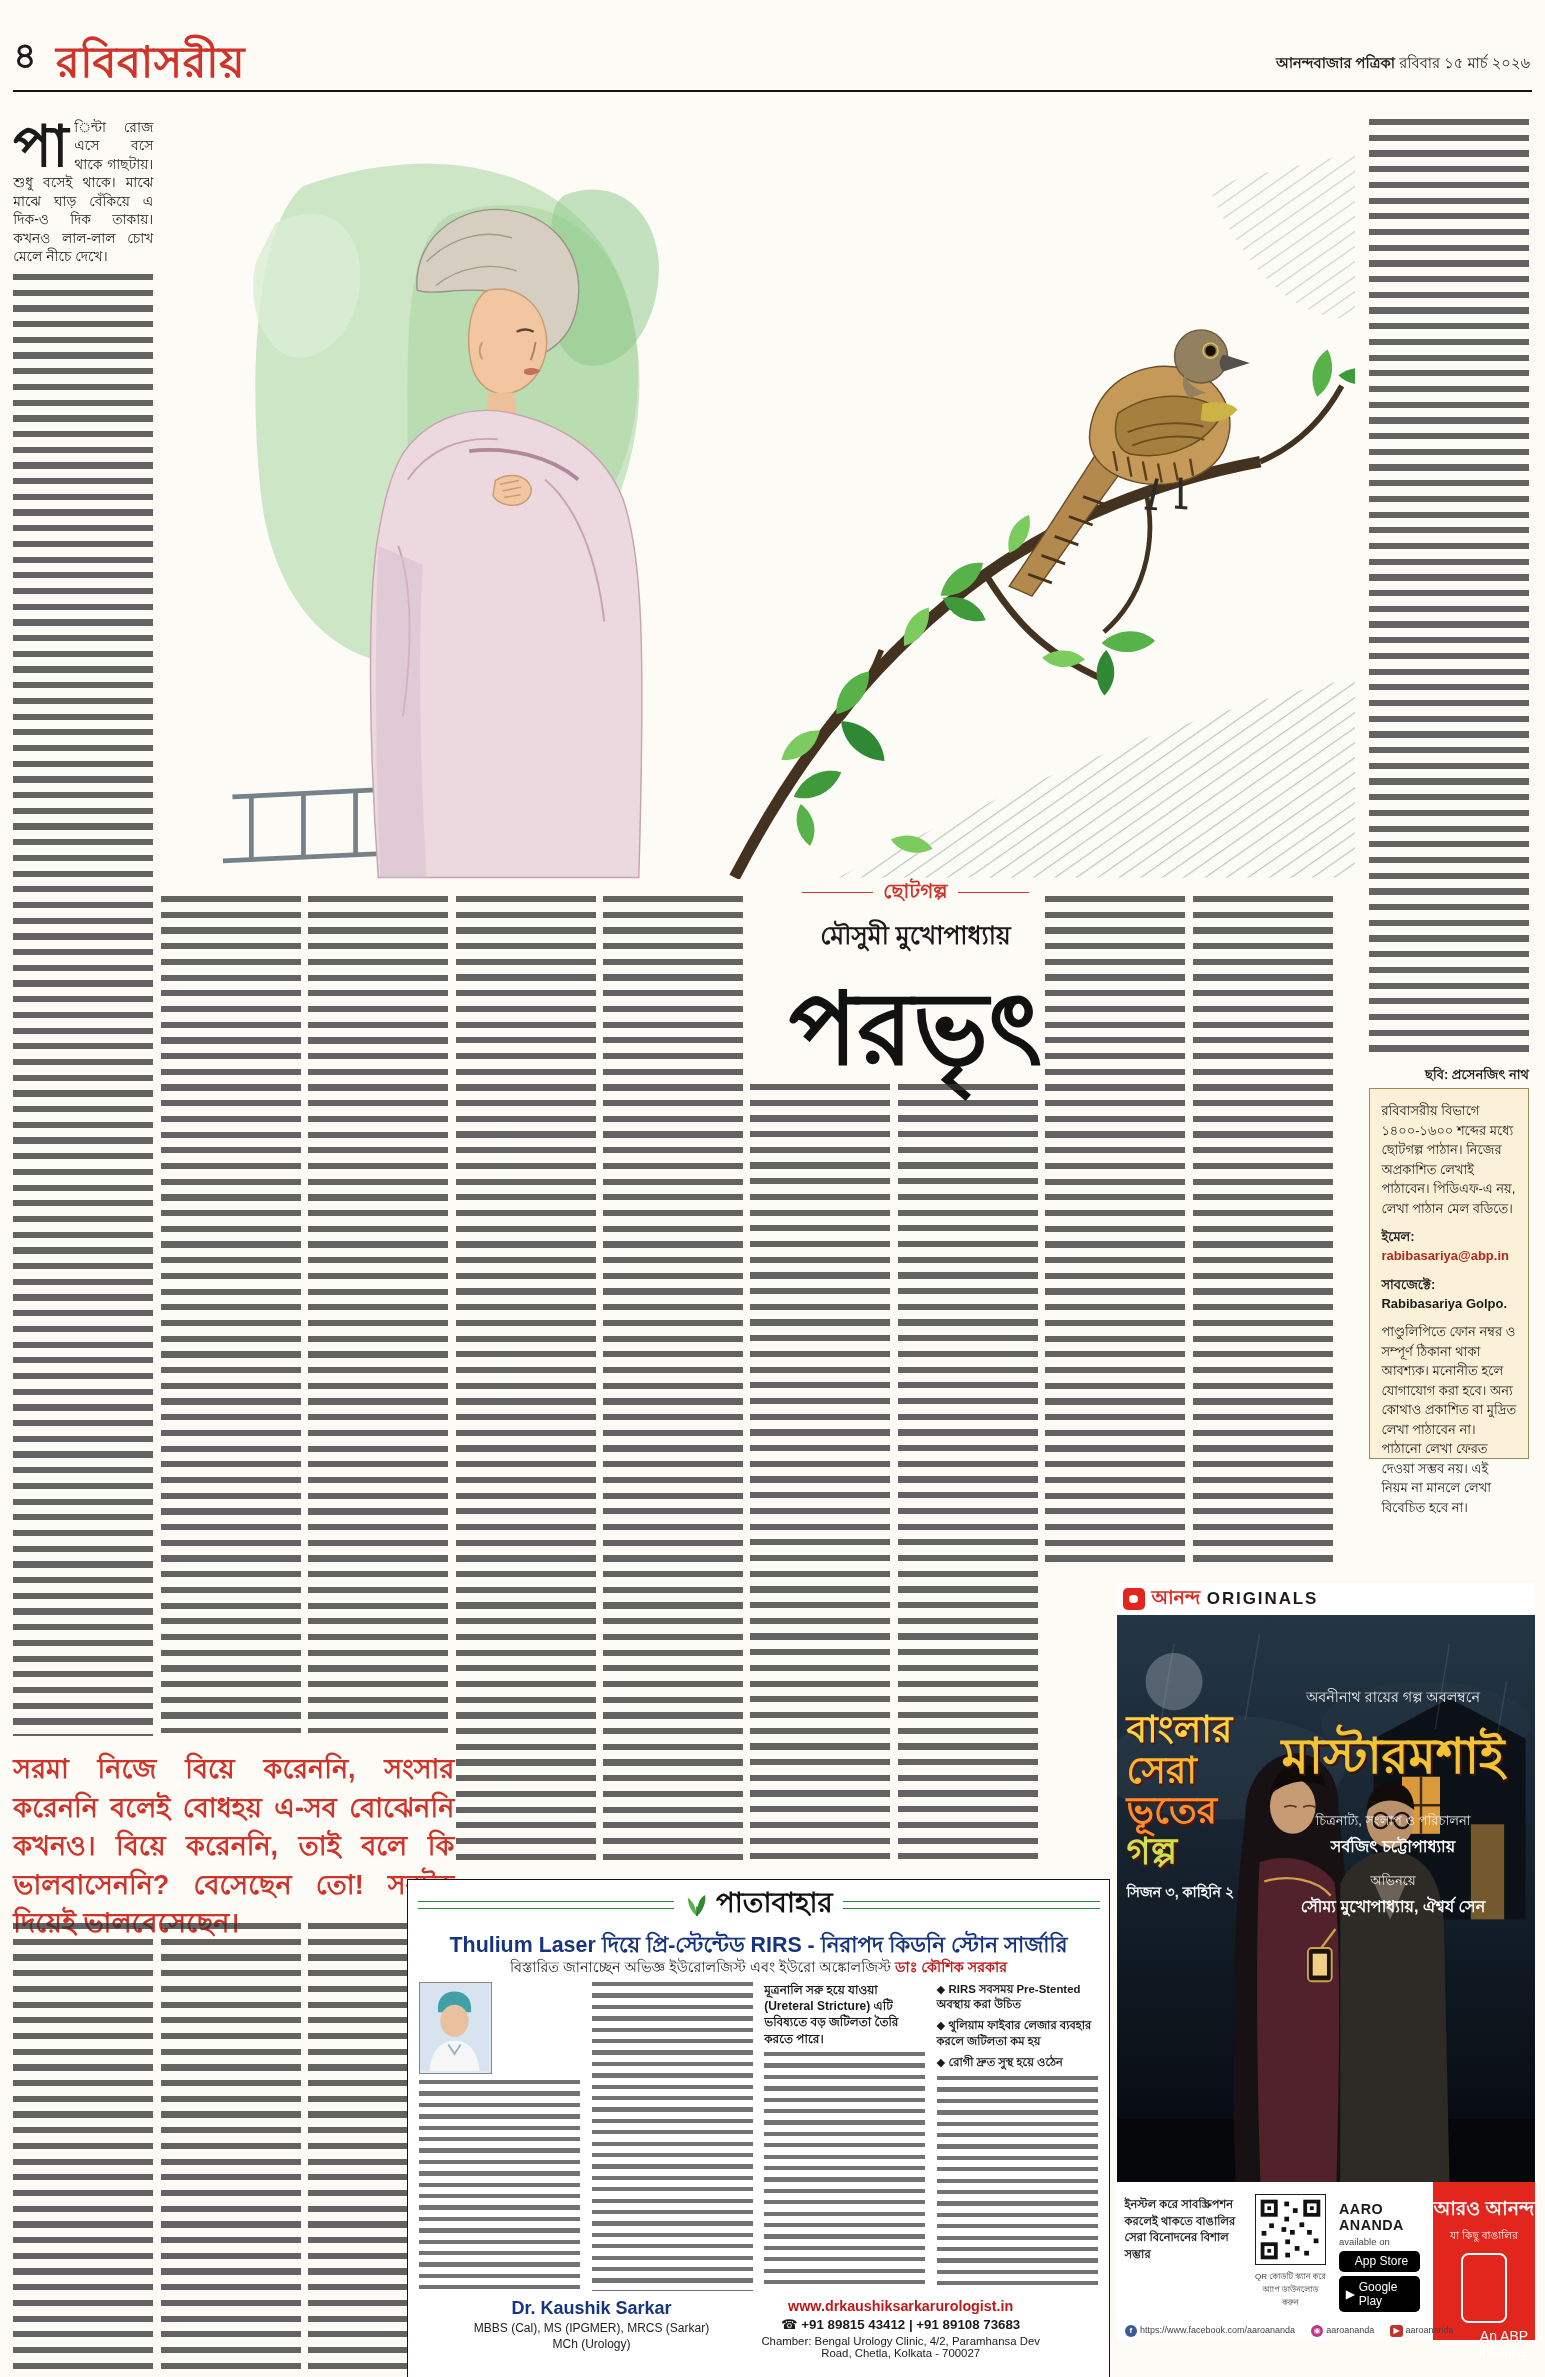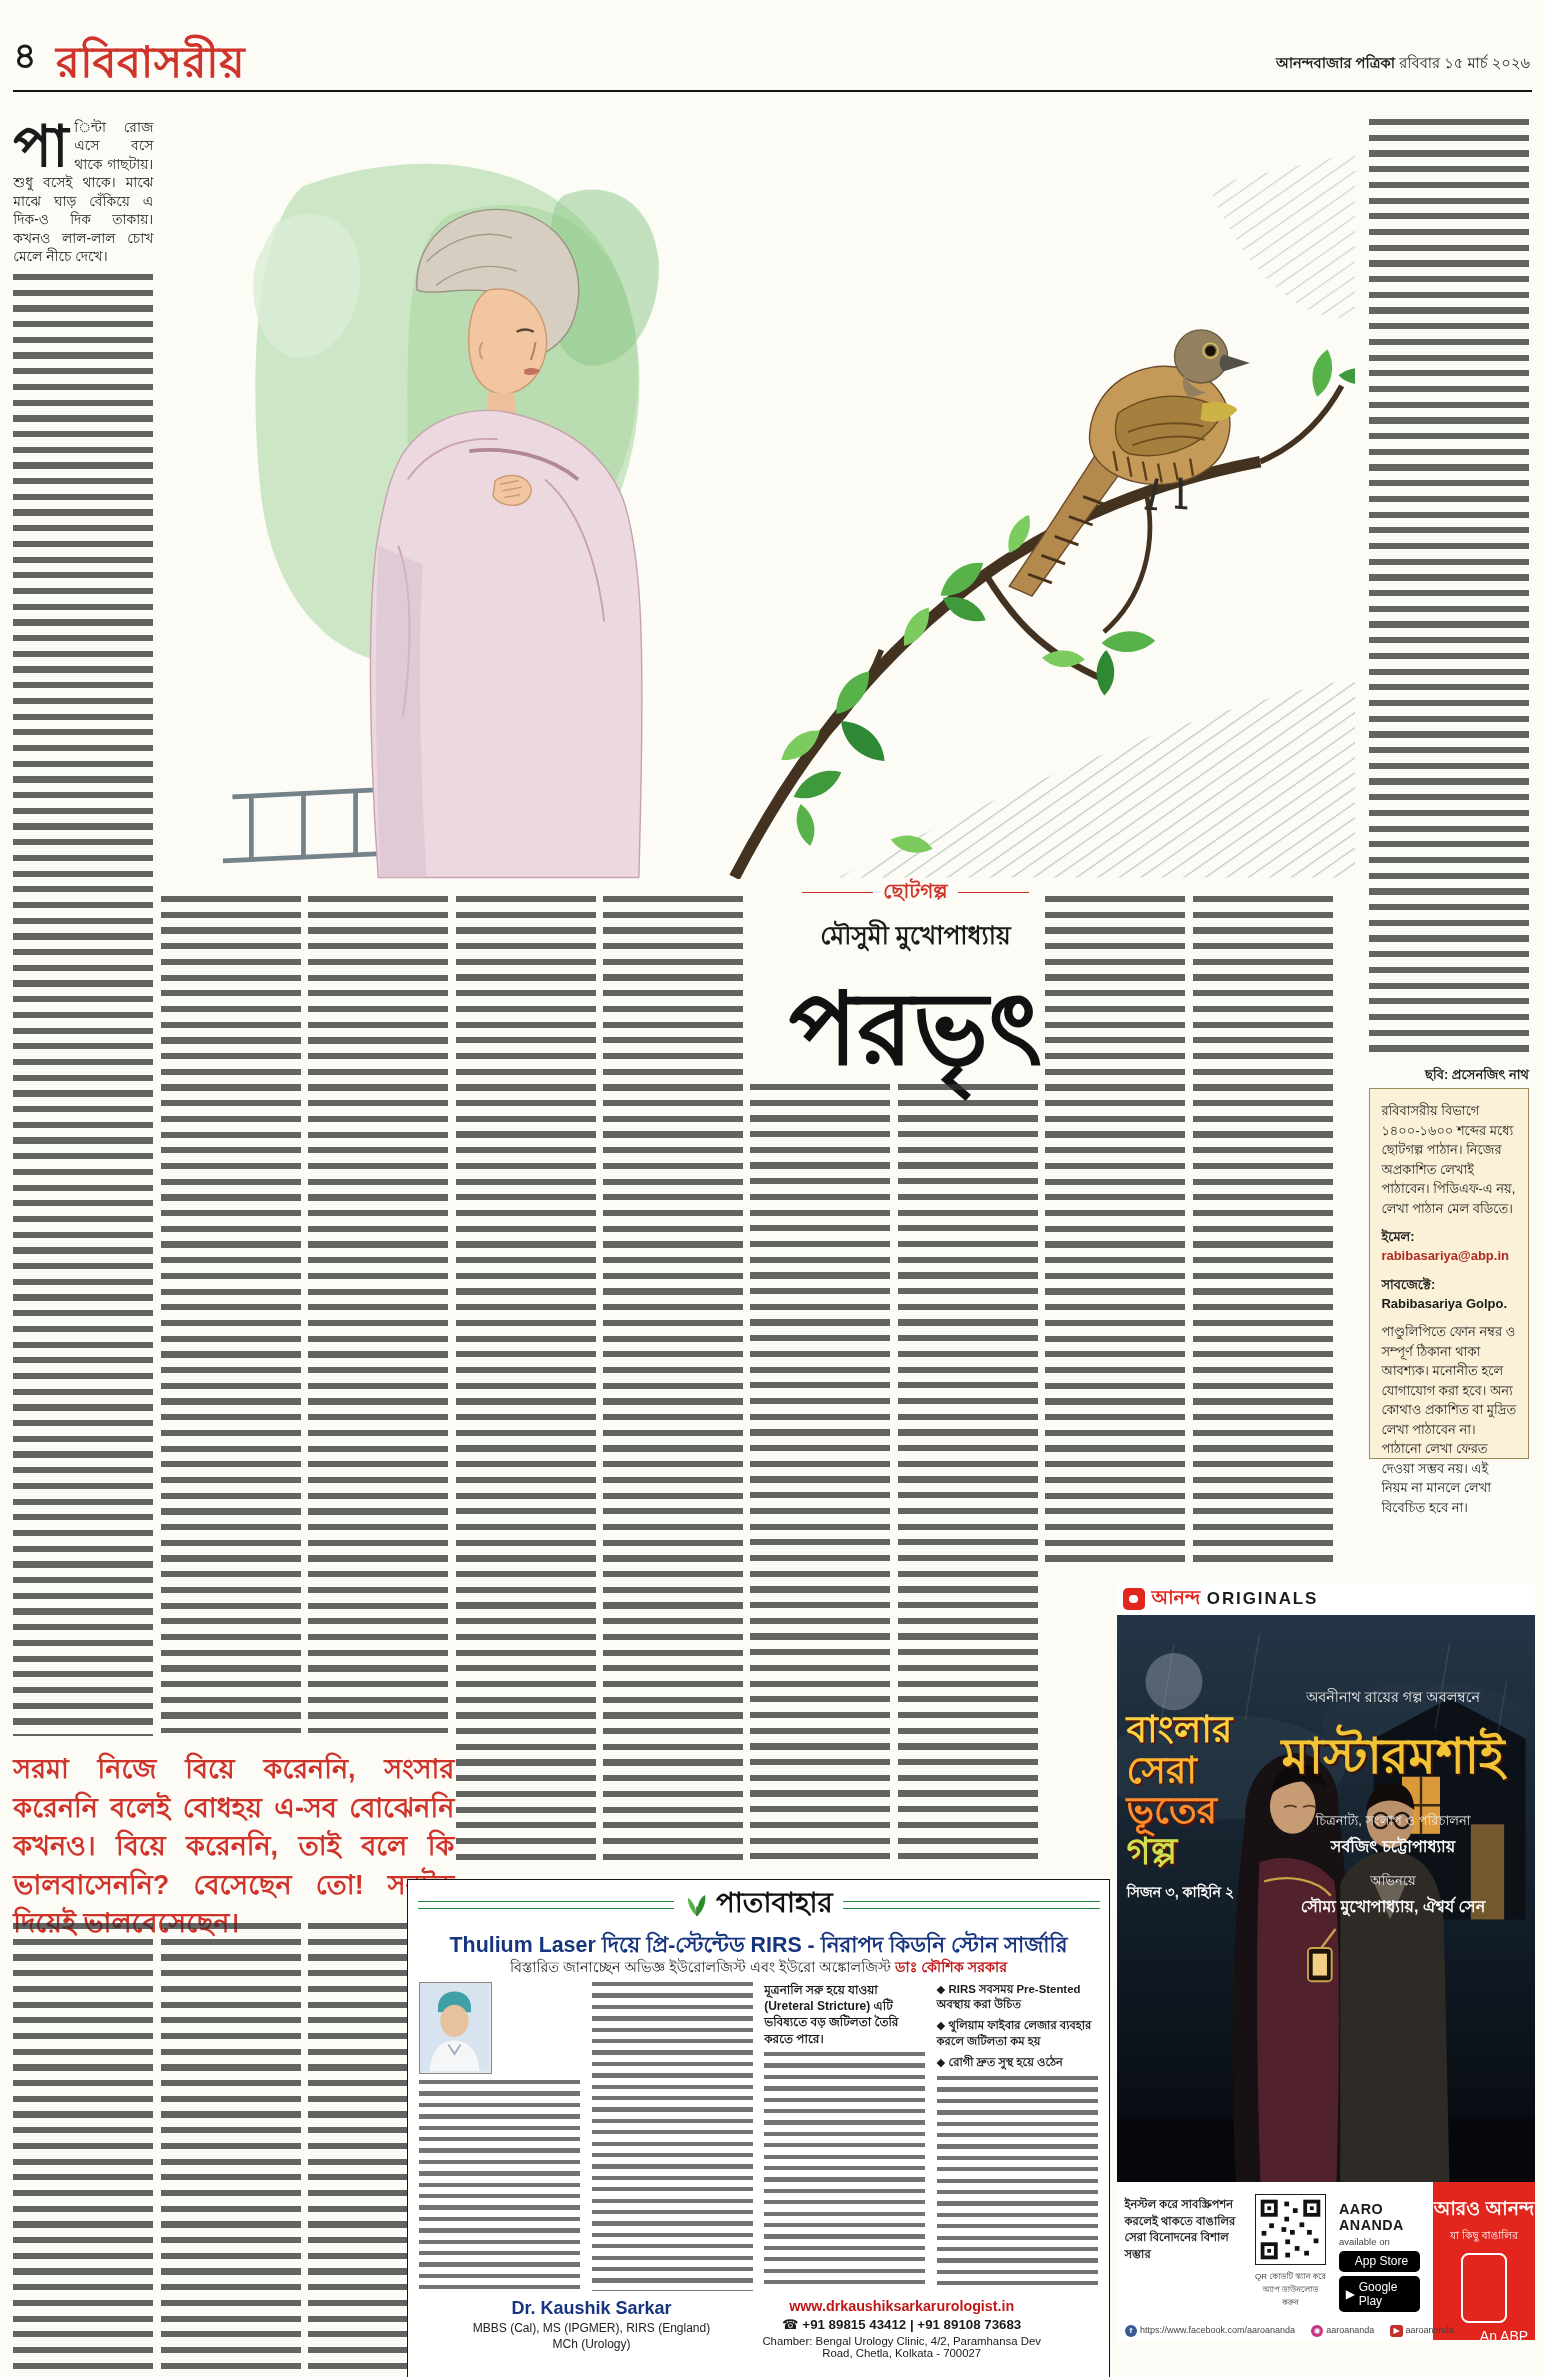--- a/index.html
+++ b/index.html
@@ -286,21 +286,21 @@
         <div class="bullet">◆ RIRS সবসময় Pre-Stented অবস্থায় করা উচিত</div>
         <div class="bullet">◆ থুলিয়াম ফাইবার লেজার ব্যবহার করলে জটিলতা কম হয়</div>
         <div class="bullet">◆ রোগী দ্রুত সুস্থ হয়ে ওঠেন</div>
         <div class="greek-sm" style="flex:1;"></div>
       </div>
     </div>
 
     <div class="abs pbfoot" style="left:11.4px;right:11.4px;bottom:6.7px;height:76px;">
       <div>
         <div class="docn">Dr. Kaushik Sarkar</div>
-        <div class="docq">MBBS (Cal), MS (IPGMER), RIRS (England)</div>
+        <div class="docq">MBBS (Cal), MS (IPGMER), MRCS (Sarkar)</div>
         <div class="docq">MCh (Urology)</div>
       </div>
       <div>
         <div class="docw">www.drkaushiksarkarurologist.in</div>
         <div class="docp">☎ +91 89815 43412  |  +91 89108 73683</div>
         <div class="docc">Chamber: Bengal Urology Clinic, 4/2, Paramhansa Dev Road, Chetla, Kolkata - 700027</div>
       </div>
     </div>
   </div>
 

